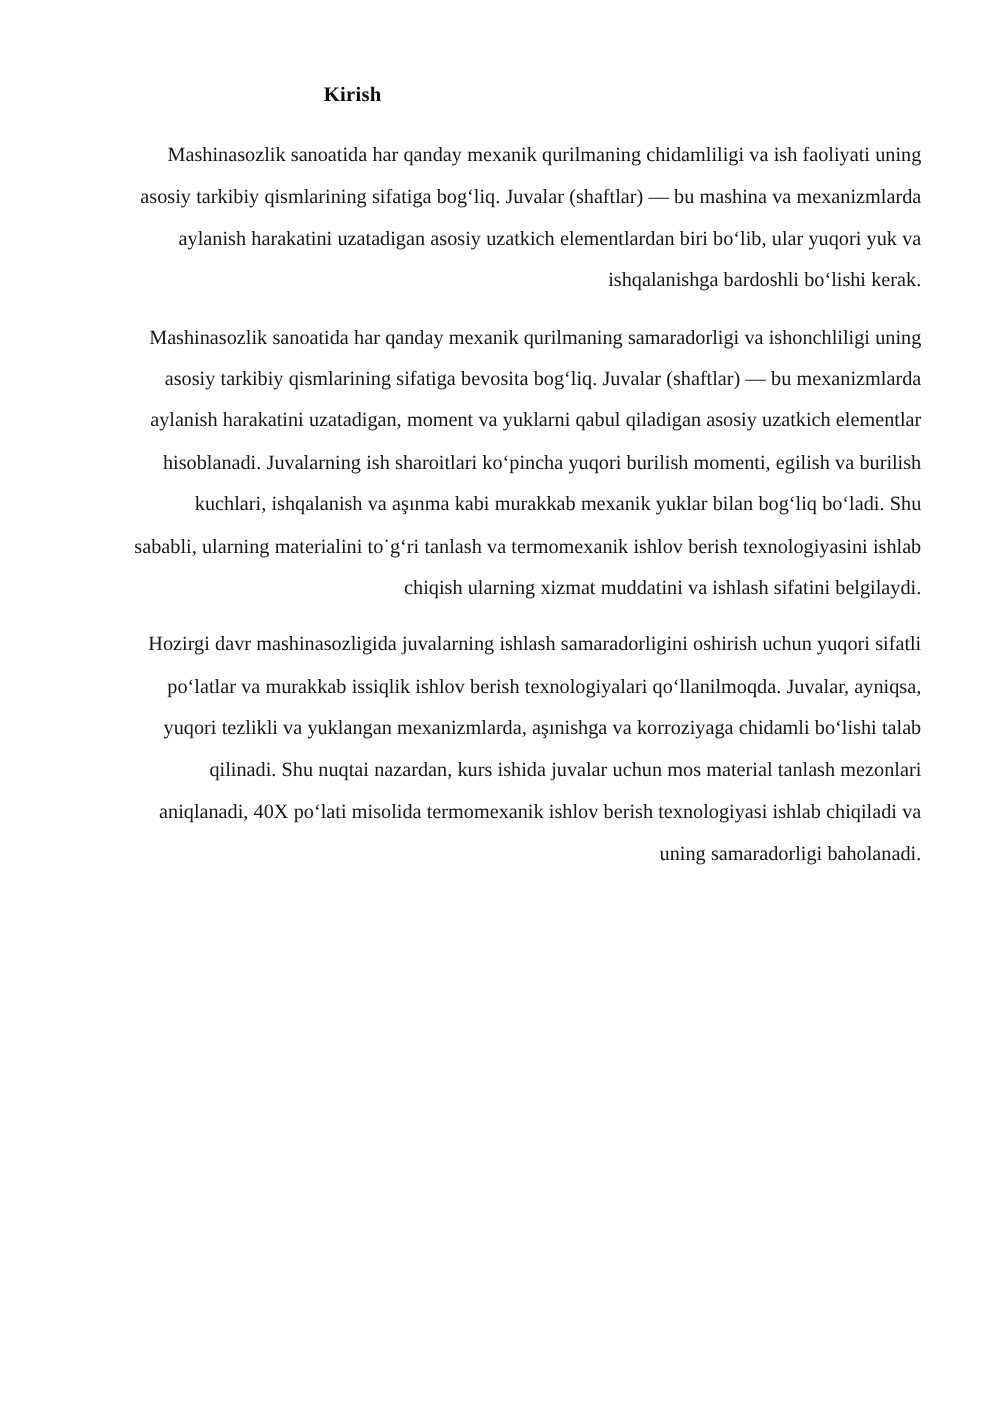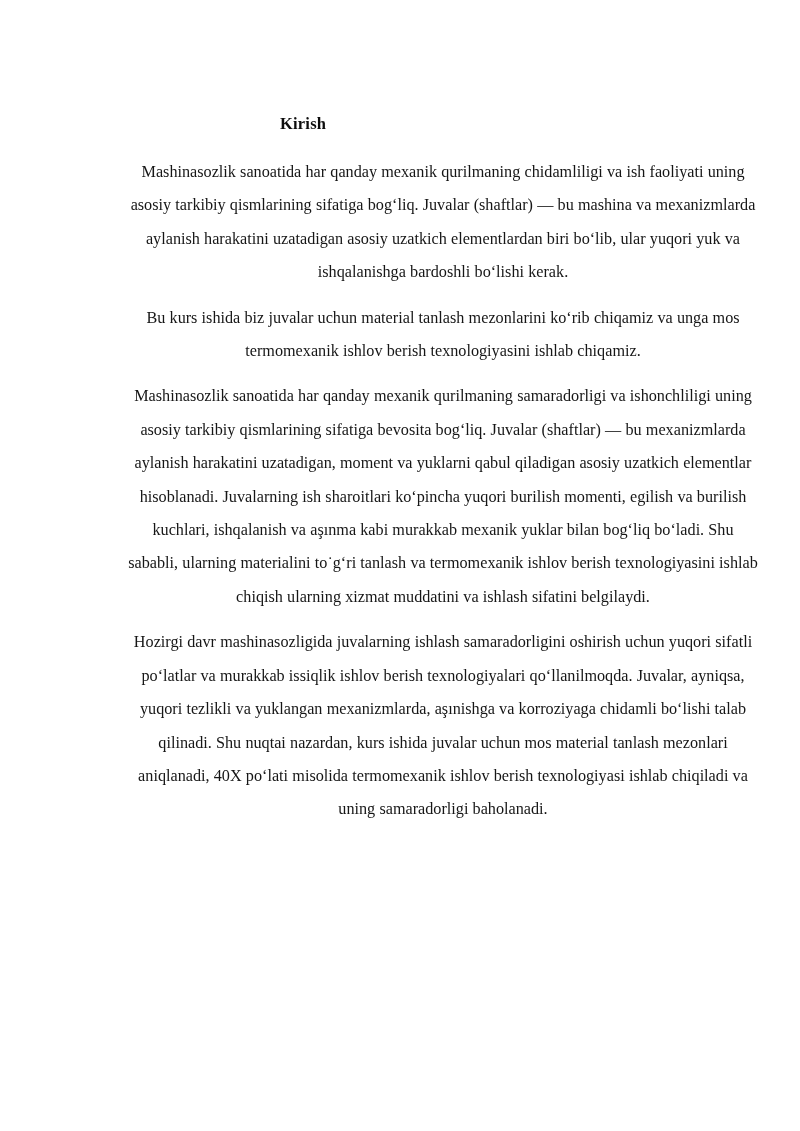--- a/index.html
+++ b/index.html
@@ -16,41 +16,40 @@
     background: #ffffff;
     overflow: hidden;
     box-sizing: border-box;
     font-family: "Liberation Serif", "DejaVu Serif", serif;
     color: #121212;
     -webkit-font-smoothing: antialiased;
   }
 
   .doc-body {
     position: absolute;
-    left: 128px;
+    left: 107px;
     top: 62px;
     width: 630px;
-    margin-top: 48px;
   }
 
   .doc-title {
     font-size: 16.5px;
     font-weight: bold;
     line-height: 28px;
     margin: 0 0 18px 0;
     padding-left: 152px;
     letter-spacing: 0.2px;
     color: #0d0d0d;
   }
 
   .doc-para {
     font-size: 16.2px;
     line-height: 33.4px;
     margin: 0 0 12px 0;
-    text-align: center;
+    text-align: right;
     text-justify: none;
     word-spacing: 0.15px;
     color: #161616;
     white-space: normal;
   }
 
   .doc-para:last-child {
     margin-bottom: 0;
   }
 
@@ -64,21 +63,20 @@
 
 <div class="page">
 
   <div class="doc-body">
 
     <h1 class="doc-title">Kirish</h1>
 
     <p class="doc-para">Mashinasozlik sanoatida har qanday mexanik qurilmaning chidamliligi va ish faoliyati uning asosiy tarkibiy qismlarining sifatiga bogʻliq. Juvalar (shaftlar) — bu mashina va mexanizmlarda aylanish harakatini uzatadigan asosiy uzatkich elementlardan biri boʻlib, ular yuqori yuk va ishqalanishga bardoshli boʻlishi kerak.</p>
 
 
-    <p class="doc-para">Bu kurs ishida biz juvalar uchun material tanlash mezonlarini koʻrib chiqamiz va unga mos termomexanik ishlov berish texnologiyasini ishlab chiqamiz.</p>
 
     <p class="doc-para">Mashinasozlik sanoatida har qanday mexanik qurilmaning samaradorligi va ishonchliligi uning asosiy tarkibiy qismlarining sifatiga bevosita bogʻliq. Juvalar (shaftlar) — bu mexanizmlarda aylanish harakatini uzatadigan, moment va yuklarni qabul qiladigan asosiy uzatkich elementlar hisoblanadi. Juvalarning ish sharoitlari koʻpincha yuqori burilish momenti, egilish va burilish kuchlari, ishqalanish va aşınma kabi murakkab mexanik yuklar bilan bogʻliq boʻladi. Shu sababli, ularning materialini to˙gʻri tanlash va termomexanik ishlov berish texnologiyasini ishlab chiqish ularning xizmat muddatini va ishlash sifatini belgilaydi.</p>
 
     <p class="doc-para">Hozirgi davr mashinasozligida juvalarning ishlash samaradorligini oshirish uchun yuqori sifatli poʻlatlar va murakkab issiqlik ishlov berish texnologiyalari qoʻllanilmoqda. Juvalar, ayniqsa, yuqori tezlikli va yuklangan mexanizmlarda, aşınishga va korroziyaga chidamli boʻlishi talab qilinadi. Shu nuqtai nazardan, kurs ishida juvalar uchun mos material tanlash mezonlari aniqlanadi, 40X poʻlati misolida termomexanik ishlov berish texnologiyasi ishlab chiqiladi va uning samaradorligi baholanadi.</p>
 
   </div>
 
 </div>
 
 </body></html>

